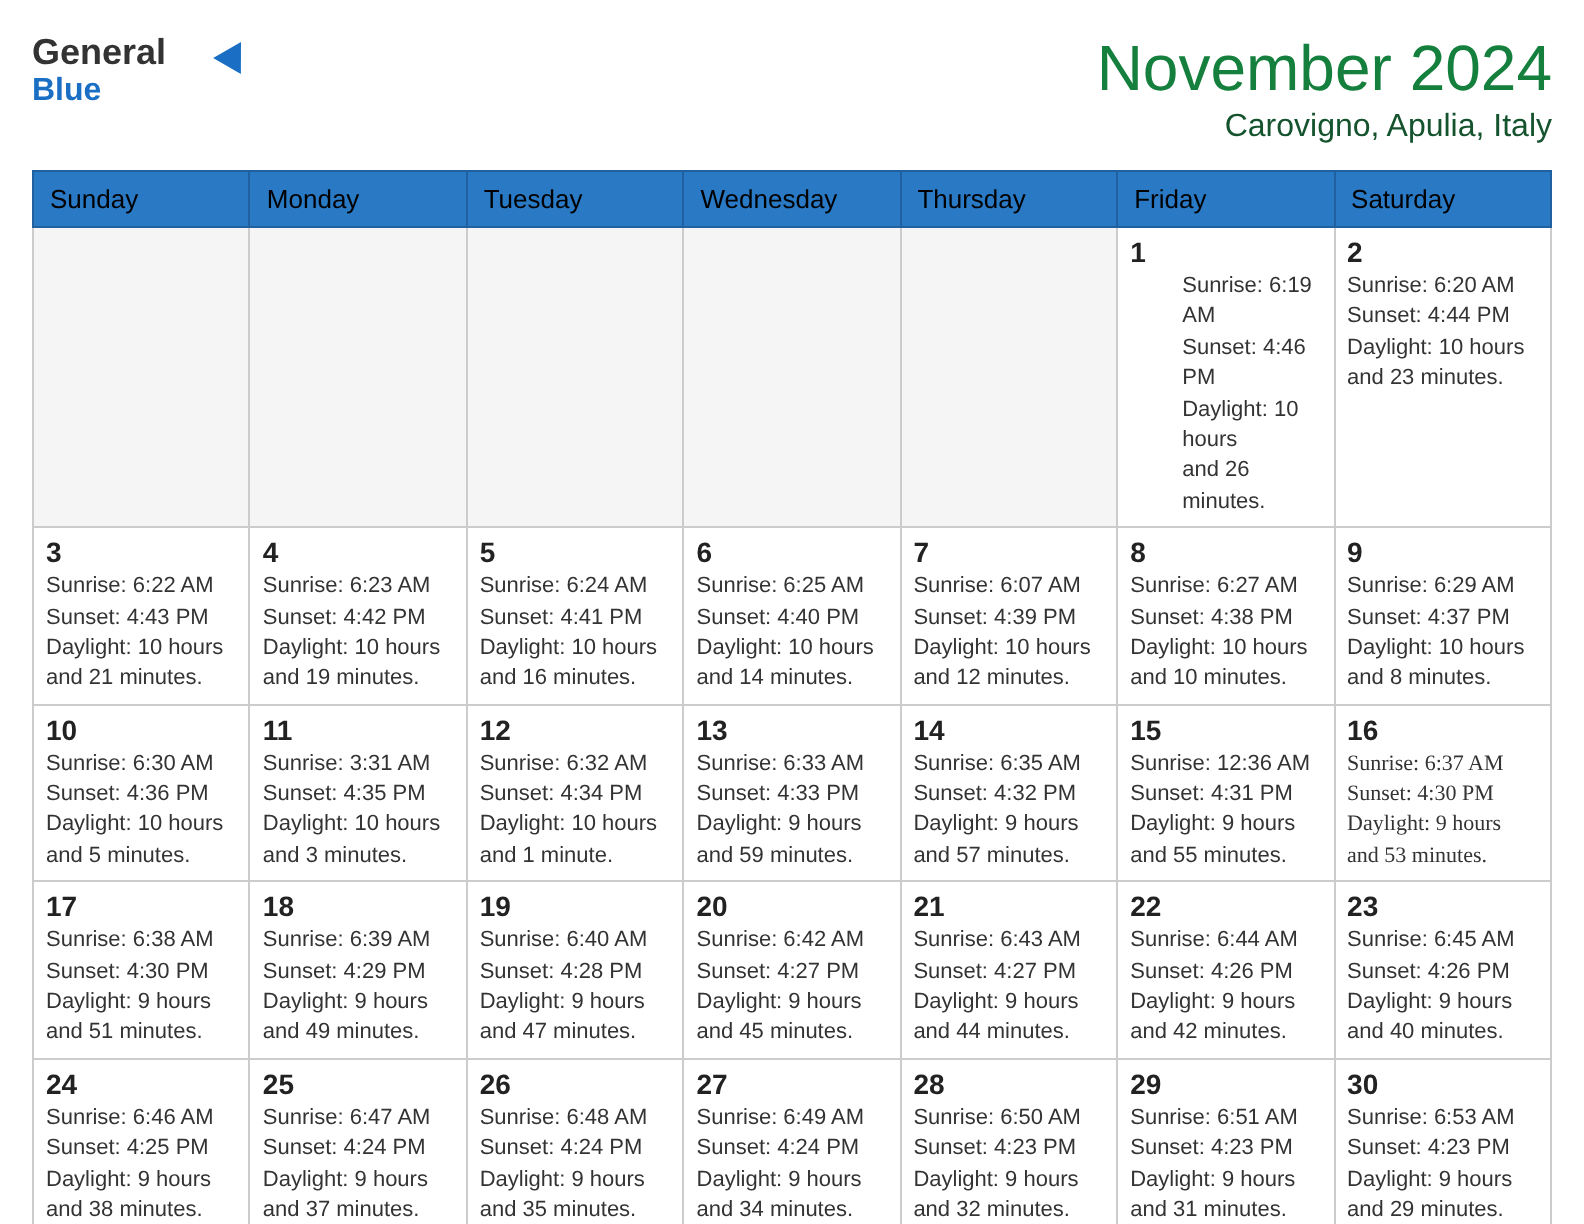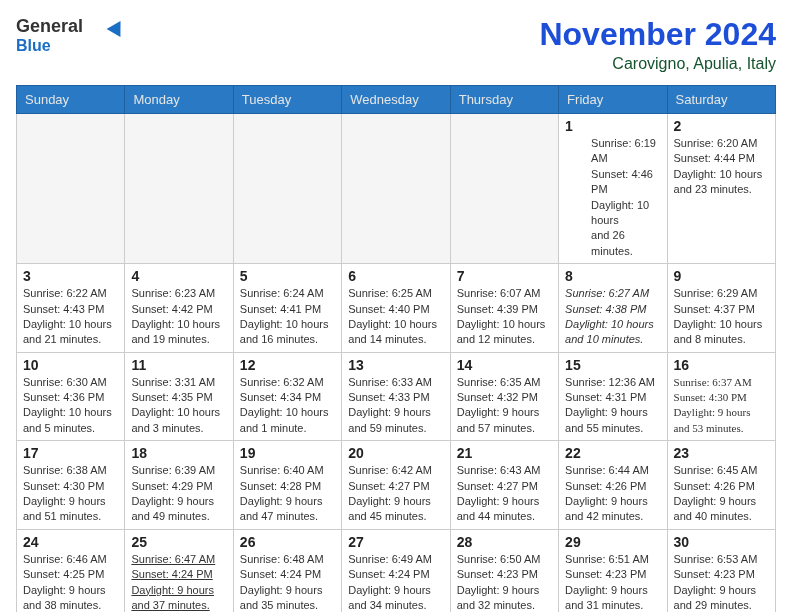--- a/index.html
+++ b/index.html
@@ -33,30 +33,30 @@
     .logo-blue { color: #1a6fc4; font-weight: bold; }
     .logo-triangle {
       width: 0; height: 0;
       border-left: 8px solid transparent;
       border-right: 8px solid transparent;
       border-bottom: 14px solid #1a6fc4;
       margin-left: 2px;
       transform: rotate(30deg);
     }
     .title-section { text-align: right; }
-    .month-title { font-size: 32px; font-weight: bold; color: #1d4ed8; }
+    .month-title { font-size: 32px; font-weight: normal; color: #15803d; }
     .location { font-size: 16px; color: #14532d; margin-top: 2px; }
     .calendar {
       width: 100%;
       border-collapse: collapse;
       border: 1px solid #ccc;
     }
     .calendar th {
       background: #2979c4;
-      color: #e5e5e5;
+      color: #000000;
       text-align: left;
       padding: 6px 8px;
       font-size: 13px;
       font-weight: normal;
       border: 1px solid #2060a0;
     }
     .calendar td {
       border: 1px solid #ccc;
       vertical-align: top;
       padding: 4px 6px;
@@ -161,21 +161,21 @@
         </td>
         <td>
           <div class="day-number">7</div>
           <div class="day-info" style="white-space: pre-line;">Sunrise: 6:07 AM
 Sunset: 4:39 PM
 Daylight: 10 hours
 and 12 minutes.</div>
         </td>
         <td>
           <div class="day-number">8</div>
-          <div class="day-info" style="white-space: pre-line; font-style: italic;">Sunrise: 6:27 AM
+          <div class="day-info" style="white-space: pre-line;">Sunrise: 6:27 AM
 Sunset: 4:38 PM
 Daylight: 10 hours
 and 10 minutes.</div>
         </td>
         <td>
           <div class="day-number">9</div>
           <div class="day-info" style="white-space: pre-line;">Sunrise: 6:29 AM
 Sunset: 4:37 PM
 Daylight: 10 hours
 and 8 minutes.</div>
@@ -286,21 +286,21 @@
       <tr class="week">
         <td>
           <div class="day-number">24</div>
           <div class="day-info" style="white-space: pre-line;">Sunrise: 6:46 AM
 Sunset: 4:25 PM
 Daylight: 9 hours
 and 38 minutes.</div>
         </td>
         <td>
           <div class="day-number">25</div>
-          <div class="day-info" style="white-space: pre-line; text-decoration: underline;">Sunrise: 6:47 AM
+          <div class="day-info" style="white-space: pre-line;">Sunrise: 6:47 AM
 Sunset: 4:24 PM
 Daylight: 9 hours
 and 37 minutes.</div>
         </td>
         <td>
           <div class="day-number">26</div>
           <div class="day-info" style="white-space: pre-line;">Sunrise: 6:48 AM
 Sunset: 4:24 PM
 Daylight: 9 hours
 and 35 minutes.</div>

